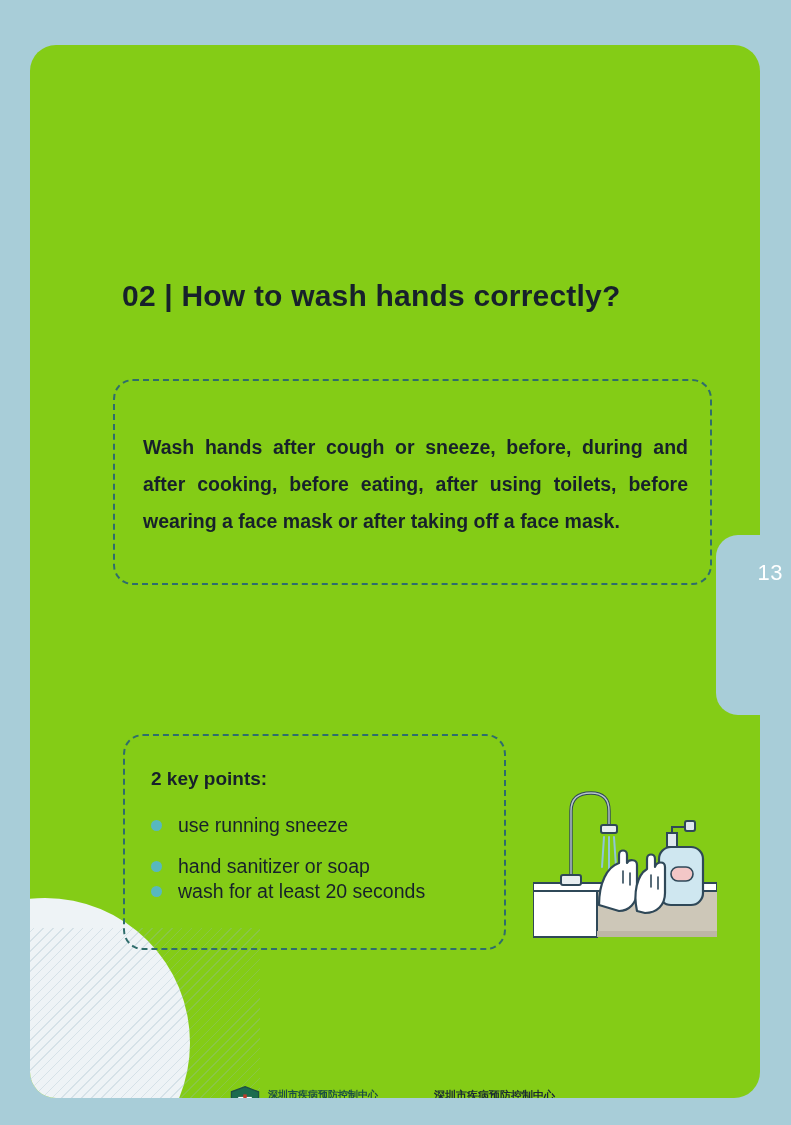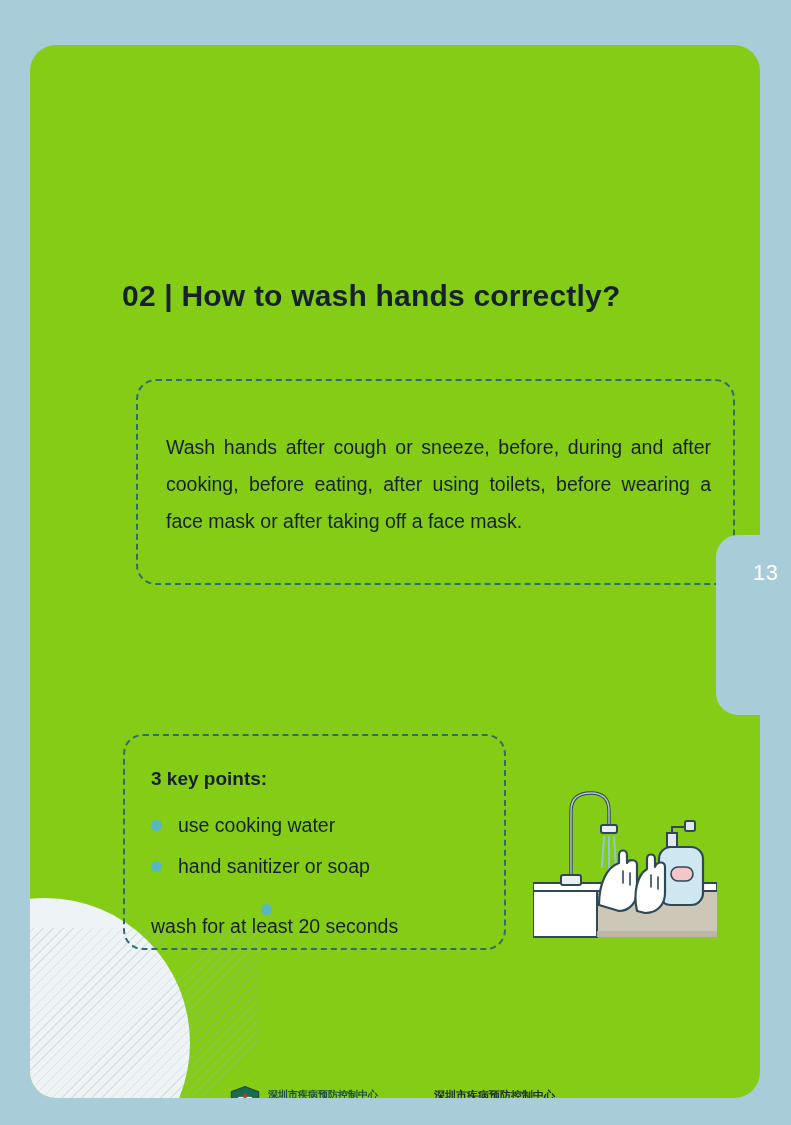--- a/index.html
+++ b/index.html
@@ -39,21 +39,21 @@
     height: 180px;
     background: #a8cdd8;
     border-top-left-radius: 22px;
     border-bottom-left-radius: 22px;
   }
   .page-num {
     position: absolute;
     right: 8px;
     top: 560px;
     width: 30px;
-    text-align: left;
+    text-align: right;
     color: #ffffff;
     font-size: 22px;
     letter-spacing: 0.5px;
   }
 
   
   .deco-circle {
     position: absolute;
     left: -130px;
     bottom: -90px;
@@ -88,24 +88,25 @@
     white-space: nowrap;
   }
 
   .dashed-box {
     position: absolute;
     border: 2px dashed #2f6d6c;
     border-radius: 20px;
     box-sizing: border-box;
   }
   .box-intro {
-    left: 106px;
+    left: 83px;
     top: 334px;
     width: 599px;
     height: 206px;
+    font-weight: bold;
   }
   .intro-text {
     position: absolute;
     left: 28px;
     top: 28px;
     width: 545px;
     font-size: 19.5px;
     line-height: 37px;
     color: #17212b;
     text-align: justify;
@@ -127,21 +128,21 @@
     color: #17212b;
   }
   .point-row {
     position: absolute;
     left: 26px;
     display: flex;
     align-items: center;
   }
   .point-row.r1 { top: 78px; }
   .point-row.r2 { top: 119px; text-align: center; }
-  .point-row.r3 { top: 168px; flex-direction: column; }
+  .point-row.r3 { top: 144px; }
   .bullet {
     width: 11px;
     height: 11px;
     border-radius: 50%;
     background: #58b8bf;
     margin-right: 16px;
     flex: 0 0 auto;
   }
   .point-label {
     font-size: 19.5px;
@@ -194,25 +195,25 @@
     <div class="deco-circle"></div>
     <div class="deco-stripes"></div>
 
     <h1 class="title">02 | How to wash hands correctly?</h1>
 
     <div class="dashed-box box-intro">
       <p class="intro-text">Wash hands after cough or sneeze, before, during and after cooking, before eating, after using toilets, before wearing a face mask or after taking off a face mask.</p>
     </div>
 
     <div class="dashed-box box-points">
-      <div class="points-title">3 key points:</div>
+      <div class="points-title">2 key points:</div>
 
       <div class="point-row r1">
         <span class="bullet"></span>
-        <span class="point-label">use cooking water</span>
+        <span class="point-label">use running sneeze</span>
       </div>
       <div class="point-row r2">
         <span class="bullet"></span>
         <span class="point-label">hand sanitizer or soap</span>
       </div>
       <div class="point-row r3">
         <span class="bullet"></span>
         <span class="point-label">wash for at least 20 seconds</span>
       </div>
     </div>

